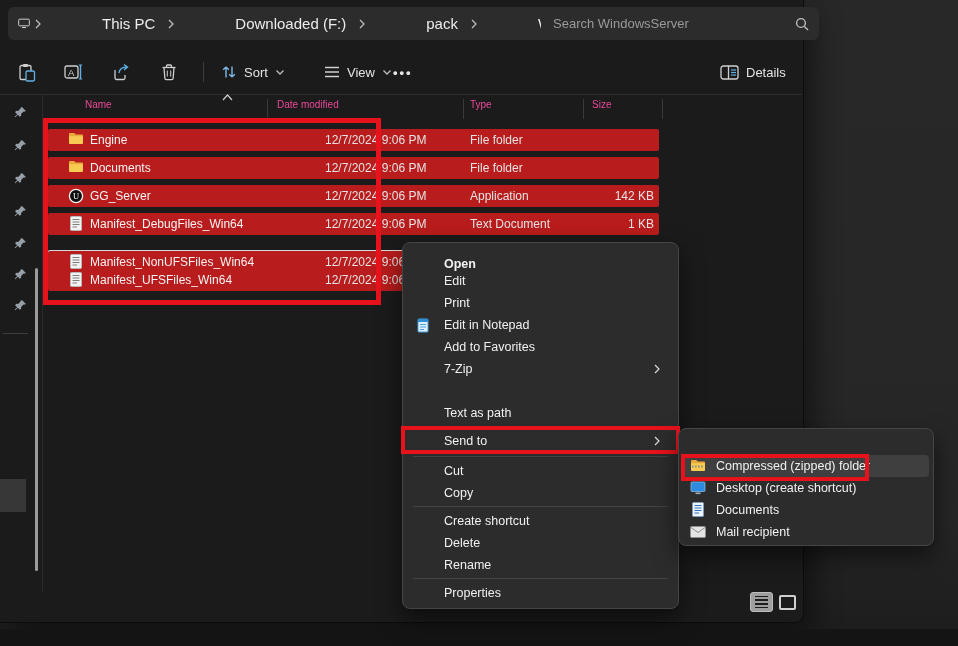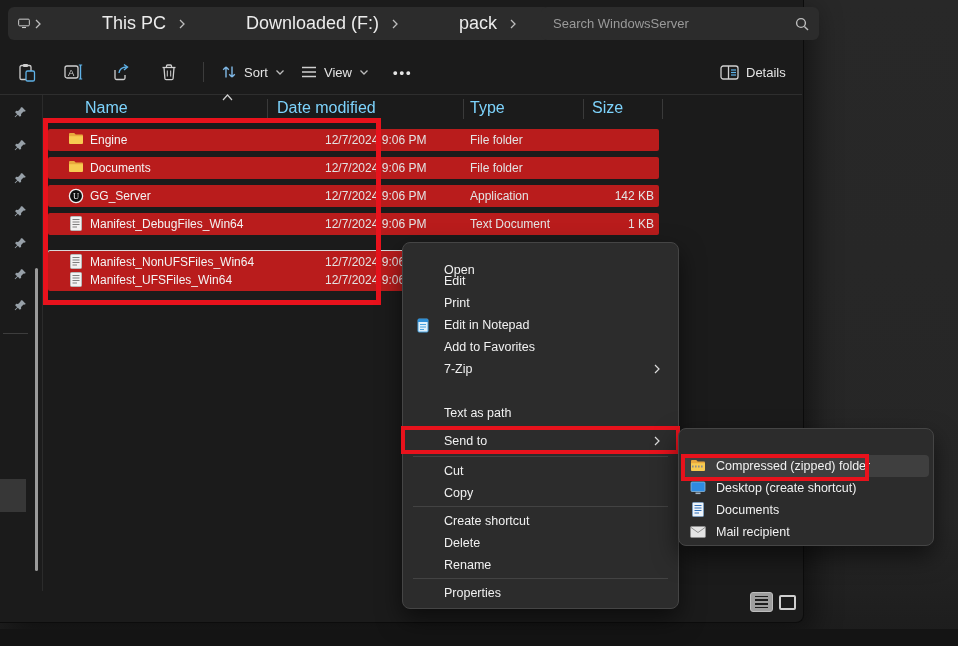--- a/index.html
+++ b/index.html
@@ -7,34 +7,34 @@
     background:linear-gradient(180deg,#282828 0%,#262626 80%,#1c1c1c 100%);
     font-family:"Liberation Sans","DejaVu Sans",sans-serif;color:#e8e8e8;font-size:12px;}
   .abs{position:absolute;}
   
   #window{left:0;top:0;width:803px;height:622px;background:#1b1b1b;
     border-right:1px solid #0c0c0c;border-bottom:1px solid #0c0c0c;
     border-radius:0 0 8px 0;box-shadow:10px 10px 28px rgba(0,0,0,.45);}
   
   .pill{background:#2c2c2c;border-radius:6px;height:33px;top:7px;display:flex;align-items:center;}
   #addressbar{left:8px;width:522px;padding:0 10px;gap:4px;}
-  .crumb{padding:2px 8px;border-radius:4px;color:#ececec;font-size:18px;white-space:nowrap;margin-left:48px;}
+  .crumb{padding:2px 8px;border-radius:4px;color:#ececec;font-size:15px;white-space:nowrap;margin-left:48px;}
   .crumb-sep{width:12px;height:12px;display:flex;align-items:center;justify-content:center;}
   #searchbox{left:541px;width:258px;justify-content:space-between;padding:0 10px;}
   #searchbox input{background:transparent;border:none;outline:none;color:#e8e8e8;
     font-family:inherit;font-size:13px;width:200px;}
   #searchbox input::placeholder{color:#9a9a9a;}
   
   #toolbar{left:0;top:50px;width:802px;height:44px;border-bottom:1px solid #2e2e2e;}
   .tbtn{position:absolute;top:7px;height:30px;display:flex;align-items:center;gap:7px;
     padding:0 8px;border-radius:5px;color:#e4e4e4;font-size:13px;}
   .tb-sep{position:absolute;top:12px;width:1px;height:20px;background:#3c3c3c;}
   .chev-down{width:10px;height:10px;}
   
-  .colhead{top:99px;font-size:16px;color:#7dd3fc;}
+  .colhead{top:99px;font-size:10px;color:#ec4899;}
   .col-div{top:99px;width:1px;height:20px;background:#3a3a3a;}
   
   .row{left:48px;width:611px;height:22px;background:#b91c1c;border-radius:2px;}
   .row.focused{outline:1px solid #d9d9d9;outline-offset:0px;}
   .row .ficon{position:absolute;left:20px;top:3px;width:16px;height:16px;}
   .row .fname{position:absolute;left:42px;top:4px;color:#f3f3f3;}
   .row .fdate{position:absolute;left:277px;top:4px;color:#e3e3e3;}
   .row .ftype{position:absolute;left:422px;top:4px;color:#e3e3e3;}
   .row .fsize{position:absolute;right:5px;top:4px;color:#e3e3e3;}
   
@@ -175,21 +175,21 @@
               <path d="M11 2.5V13M11 13l-2.8-2.8M11 13l2.8-2.8" fill="none" stroke="#7fb8e6" stroke-width="1.4"></path>
             </svg>
         </span>
         <span>Sort</span>
         <span class="chev-down">
             <svg width="10" height="10" viewBox="0 0 10 10">
               <path d="M1.5 3.5L5 7l3.5-3.5" fill="none" stroke="#bdbdbd" stroke-width="1.3"></path>
             </svg>
           </span>
       </div>
-      <div class="tbtn" style="left:293px">
+      <div class="tbtn" style="left:316px">
         <span>
           <svg width="16" height="14" viewBox="0 0 16 14">
               <g stroke="#cfcfcf" stroke-width="1.5">
                 <line x1="1" y1="2.5" x2="15" y2="2.5"></line>
                 <line x1="1" y1="7" x2="15" y2="7"></line>
                 <line x1="1" y1="11.5" x2="15" y2="11.5"></line>
               </g>
             </svg>
         </span>
         <span>View</span>
@@ -367,21 +367,21 @@
           <i></i>
           <i></i>
         </div>
       <div id="toggle-icons-view">
           <div class="sq"></div>
         </div>
     </div>
   </div>
 
   <div id="ctxmenu" class="abs">
-    <div class="mi" style="top:16px;font-weight:normal">
+    <div class="mi" style="top:10px;font-weight:bold">
         <span class="mlabel">Open</span>
       </div>
     <div class="mi" style="top:27px">
         <span class="mlabel">Edit</span>
       </div>
     <div class="mi" style="top:49px">
         <span class="mlabel">Print</span>
       </div>
     <div class="mi" style="top:71px">
       <span class="mico">

